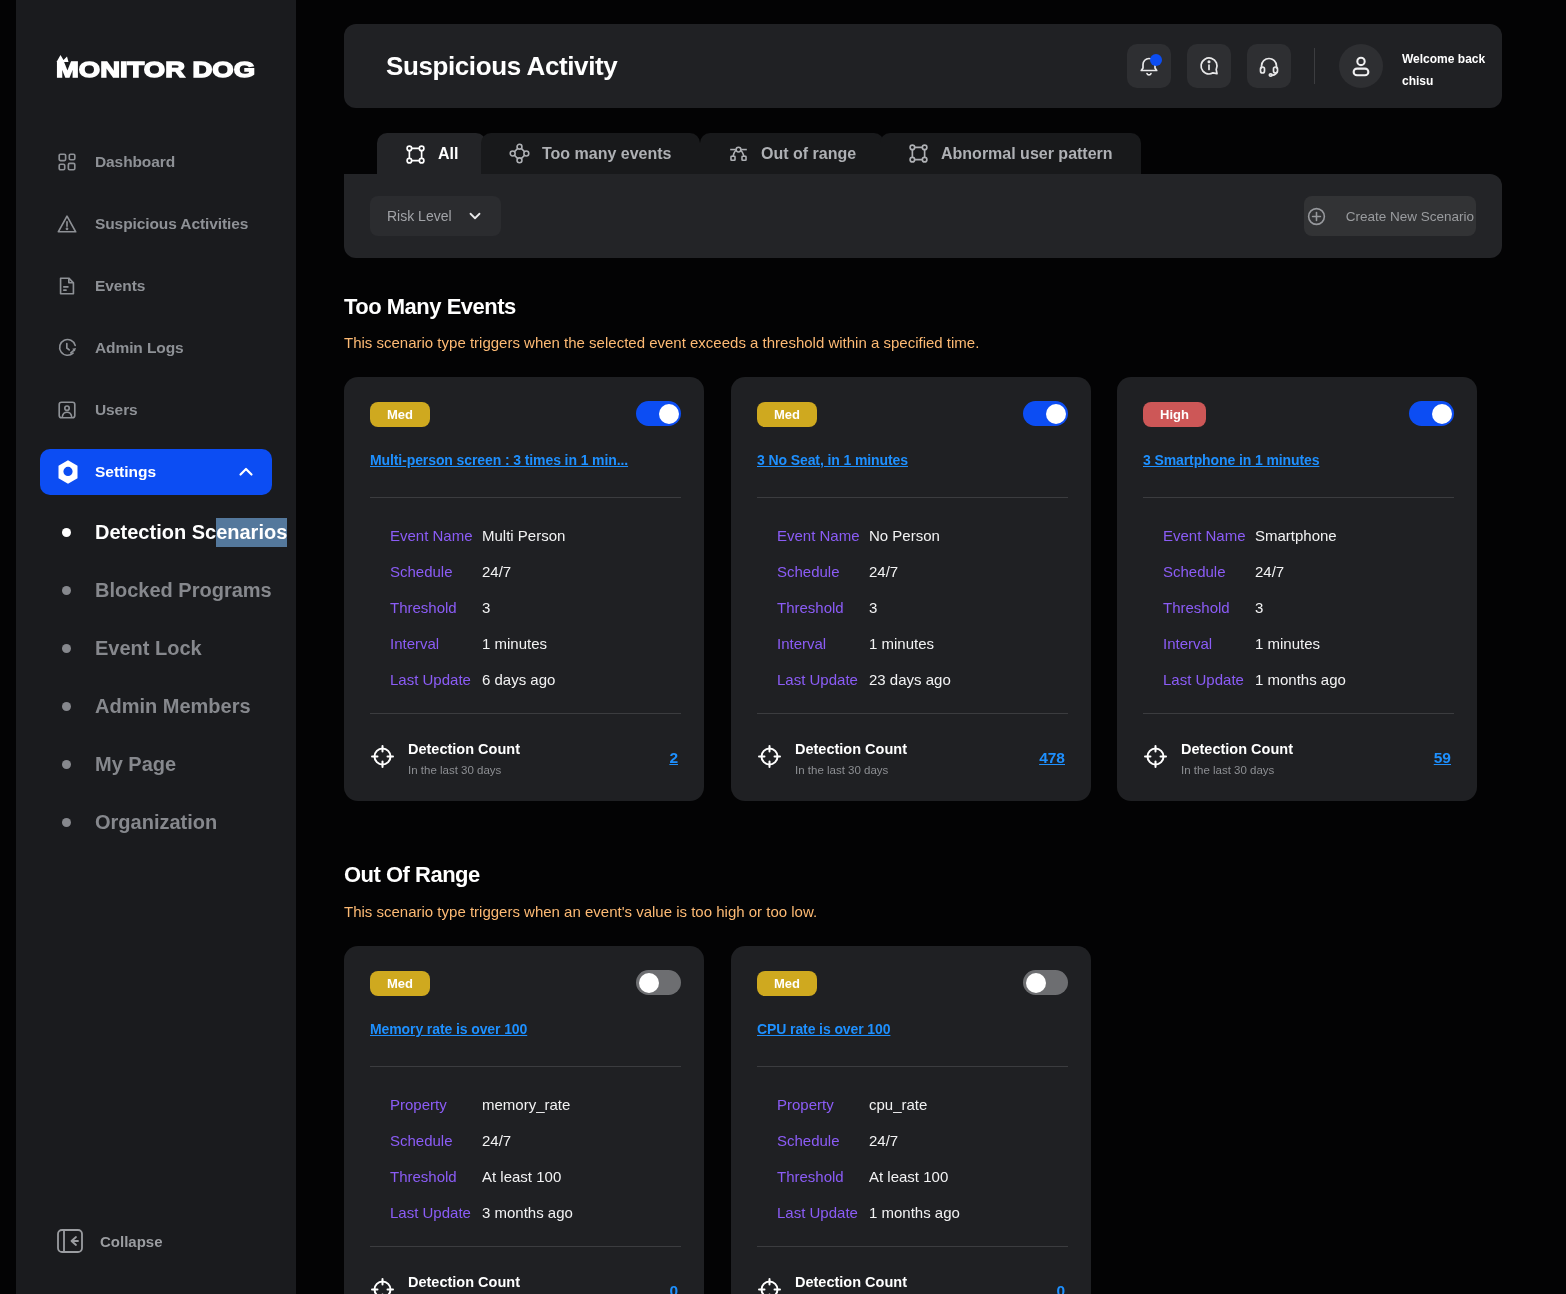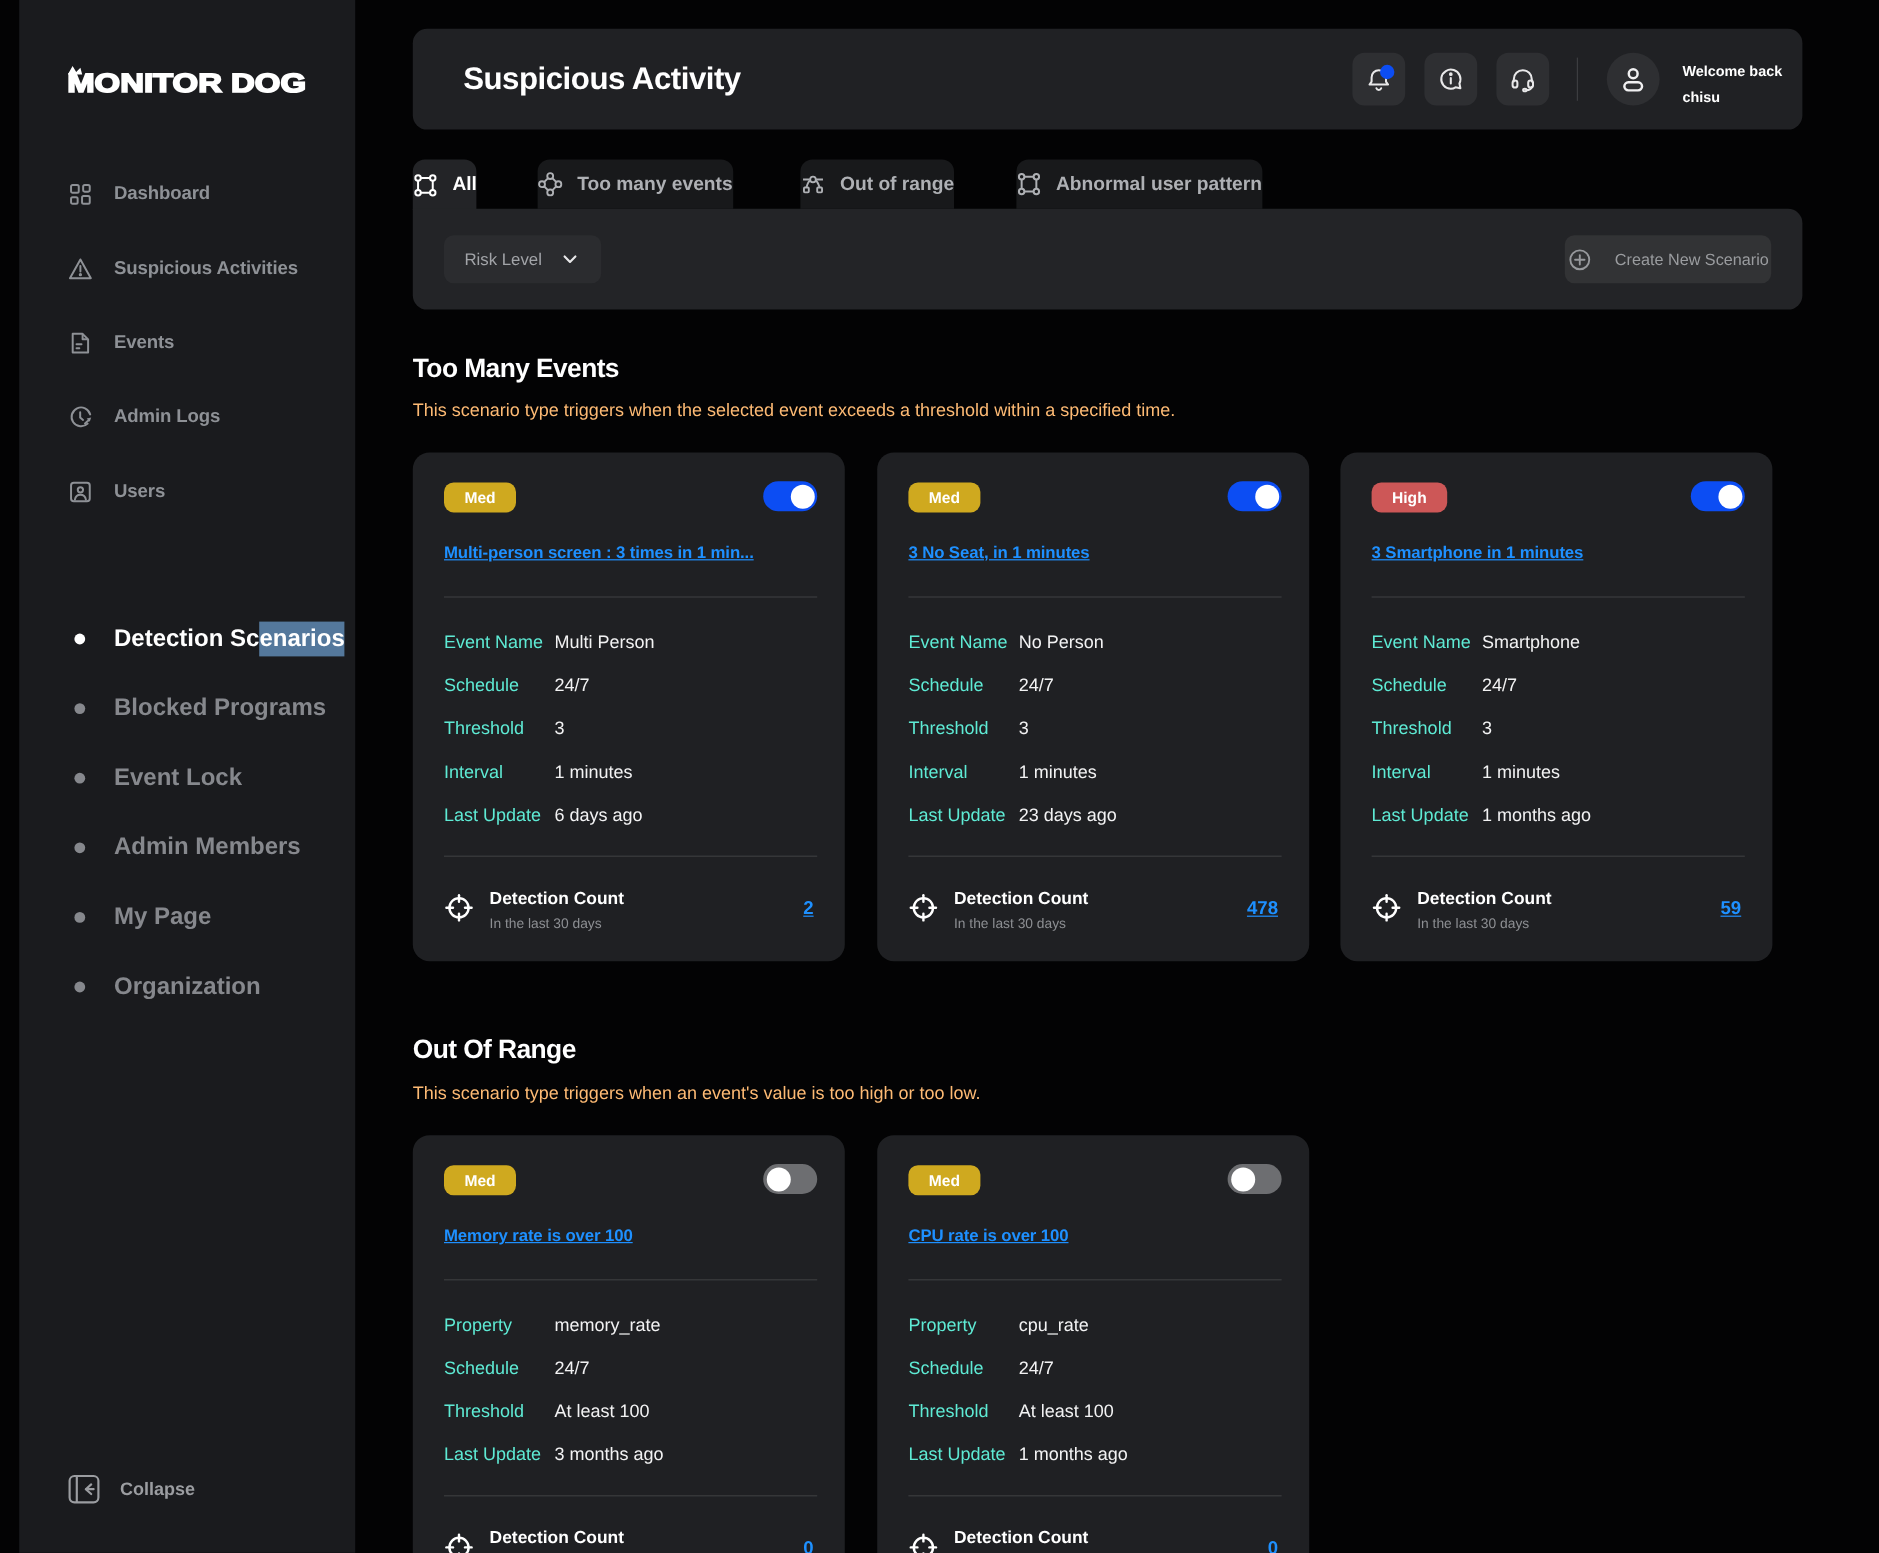--- a/index.html
+++ b/index.html
@@ -22,21 +22,21 @@
 
 #main { position:absolute; left:344px; top:0; width:1158px; }
 #topbar { position:absolute; left:0; top:24px; width:1158px; height:84px; background:#202124; border-radius:12px; }
 #topbar h1 { position:absolute; left:26px; top:50%; transform:translateY(-50%); color:#fff; font-size:26px; letter-spacing:-0.4px;margin-left:16px; }
 .iconbtn { position:absolute; top:20px; width:44px; height:44px; background:#2e2f32; border-radius:10px; display:flex; align-items:center; justify-content:center; }
 #hdr-divider { position:absolute; left:970px; top:24px; width:1px; height:36px; background:#3c3d40; }
 #avatar { position:absolute; left:995px; top:20px; width:44px; height:44px; border-radius:50%; background:#2e2f32; display:flex; align-items:center; justify-content:center; }
 #welcome { position:absolute; left:1058px; top:24px; color:#fff; font-size:12px; font-weight:bold; line-height:22px; }
 
 
-.tab { position:absolute; top:133px; height:41px; border-radius:10px 10px 0 0; display:flex; align-items:center; gap:12px; font-size:16px; font-weight:bold; color:#aeb0b4; background:#18191b; padding:0 0; }
+.tab { position:absolute; top:133px; height:41px; border-radius:10px 10px 0 0; display:flex; align-items:center; gap:12px; font-size:16px; font-weight:bold; color:#aeb0b4; background:#18191b; padding:0 28px;margin-left:33px; }
 .tab.active { background:#232427; color:#fff; height:42px; }
 #filterpanel { position:absolute; left:0; top:174px; width:1158px; height:84px; background:#232427; border-radius:0 12px 12px 12px; }
 #risklevel { position:absolute; left:26px; top:22px; width:131px; height:40px; background:#2b2c2f; border-radius:8px; display:flex; align-items:center; color:#a2a4a8; font-size:14px; padding:0 17px; justify-content:space-between; }
 #createbtn { position:absolute; right:26px; top:22px; height:40px; background:#323335; border-radius:8px; display:flex; align-items:center; gap:19px; color:#9a9c9f; font-size:13.5px; padding:0 2px; }
 
 
 .section-h { position:absolute; left:0; color:#fff; font-size:22px; font-weight:bold; letter-spacing:-0.5px; }
 .section-p { position:absolute; left:0; color:#fdba74; font-size:15px; }
 
 
@@ -45,21 +45,21 @@
 .badge.med { background:#cfa91f; }
 .badge.high { background:#cd5757; }
 .toggle { position:absolute; right:23px; top:24px; width:45px; height:25px; border-radius:13px; }
 .toggle.on { background:#0c4df3; }
 .toggle.on::after { content:""; position:absolute; right:2.5px; top:2.5px; width:20px; height:20px; border-radius:50%; background:#fff; }
 .toggle.off { background:#6d6e71; }
 .toggle.off::after { content:""; position:absolute; left:2.5px; top:2.5px; width:20px; height:20px; border-radius:50%; background:#fff; }
 .card-title { position:absolute; left:26px; top:75px; color:#1e90ff; font-size:14px; font-weight:bold; text-decoration:underline; white-space:nowrap; letter-spacing:-0.1px; }
 .cdiv { position:absolute; left:26px; width:311px; height:1px; background:#3b3c3f; }
 .row { position:absolute; left:26px; font-size:15px; }
-.row .lab { display:inline-block; width:92px; color:#5eead4; }
+.row .lab { display:inline-block; width:92px; color:#8b5cf6;margin-left:20px; }
 .row .val { color:#f2f2f3; }
 .dc-icon { position:absolute; left:25px; }
 .dc-t1 { position:absolute; left:64px; color:#fff; font-size:14.5px; font-weight:bold; }
 .dc-t2 { position:absolute; left:64px; color:#8d8f93; font-size:11.5px; }
 .dc-n { position:absolute; right:26px; color:#1e90ff; font-size:15.5px; font-weight:bold; text-decoration:underline; }
 </style>
 </head>
 <body>
 <div id="sidebar">
   <svg id="logo" style="position:absolute;left:24px;top:55px" width="220" height="26" viewBox="0 0 220 26">
@@ -104,20 +104,29 @@
   </div>
   <div class="nav-item" style="top:399px">
     <svg width="22" height="22" viewBox="0 0 24 24" fill="none" stroke="#8e9196" stroke-width="1.8">
         <rect x="3.5" y="3.5" width="17" height="17" rx="2.5"></rect>
         <circle cx="12" cy="10" r="2.4"></circle>
         <path d="M7 19 c0.5 -3 2.5 -4.5 5 -4.5 c2.5 0 4.5 1.5 5 4.5" stroke-linecap="round"></path>
       </svg>
     <span>Users</span>
   </div>
 
+  <div id="settings-btn">
+    <svg width="24" height="26" viewBox="0 0 24 26">
+        <path fill="#fff" fill-rule="evenodd" d="M12 1.2 L21.5 6.8 L21.5 19.2 L12 24.8 L2.5 19.2 L2.5 6.8 Z M12 17 A4.6 4.6 0 1 0 12 7.8 A4.6 4.6 0 0 0 12 17 Z"></path>
+      </svg>
+    <span class="lbl">Settings</span>
+    <svg class="chev" width="20" height="20" viewBox="0 0 20 20" fill="none" stroke="#fff" stroke-width="2.2" stroke-linecap="round" stroke-linejoin="round">
+        <path d="M4.5 12.5 L10 7 L15.5 12.5"></path>
+      </svg>
+  </div>
 
   <div class="sub-item active" style="top:521px">
       <span class="dot"></span>
       <span>Detection Sc<span class="hl">enarios</span></span>
     </div>
   <div class="sub-item" style="top:579px">
       <span class="dot"></span>
       <span>Blocked Programs</span>
     </div>
   <div class="sub-item" style="top:637px">

